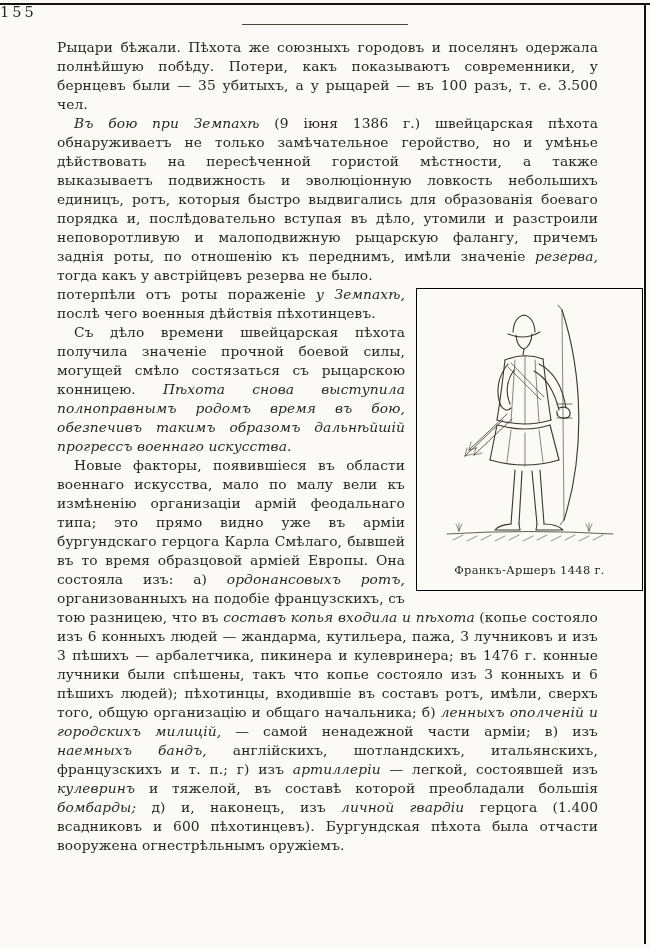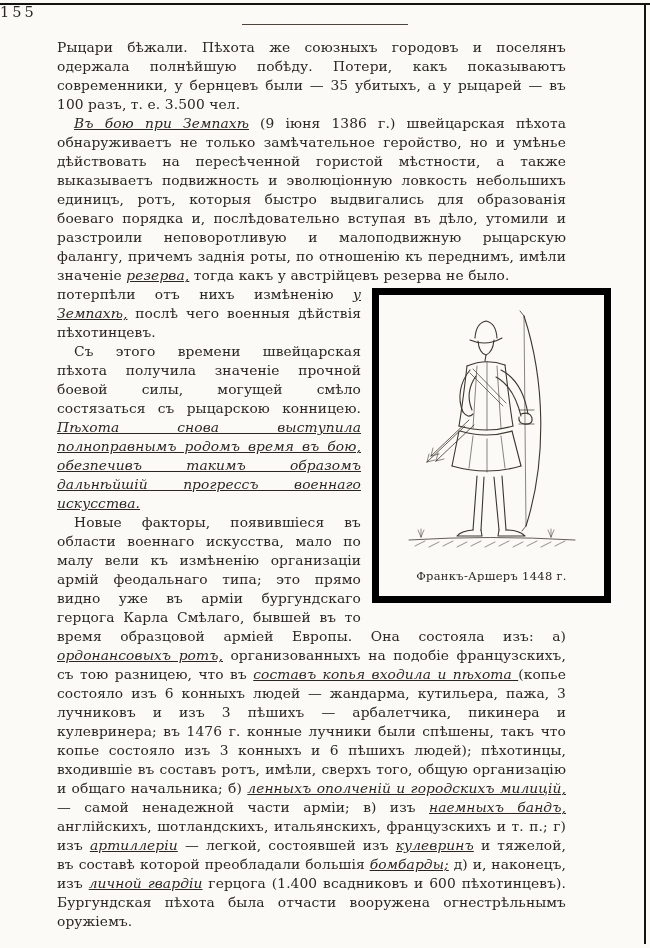--- a/index.html
+++ b/index.html
@@ -13,36 +13,36 @@
     overflow:hidden;
   }
   .scan-edge-top { position:absolute; left:0; top:3px; width:650px; height:2px; background:#15130f; }
   .scan-edge-right { position:absolute; top:3px; right:4px; width:2px; height:941px; background:#15130f; }
 
   .page-header { padding-top:2px; text-align:left; }
   .page-number { font-size:14.5px; letter-spacing:3px; display:inline-block; }
   .page-rule { width:166px; height:1px; background:#4a443b; margin:3px auto 0 auto; }
 
   .text-column {
-    padding:13px 84px 0 57px;
+    padding:13px 52px 0 57px;
     font-size:13.8px;
     line-height:19px;
     text-align:justify;
     letter-spacing:0.1px;
   }
   .para { text-indent:17px; }
   .noind { text-indent:0; }
-  .it { font-style:italic;text-decoration:underline; }
+  .it { font-style:italic; }
 
   .figure {
     display:block;
     float:right;
     width:225px; height:301px;
     margin:3px -45px 9px 11px;
-    border:7px solid #000000;
+    border:1px solid #000000;
     background:var(--paper, #fbfaf6);
     position:relative;
     text-indent:0;
     text-decoration:underline;
   }
   .figure svg { display:block; margin:5px auto 0 auto; }
   .figcaption {
     position:absolute; left:0; right:0; bottom:10px;
     display:block; text-align:center;
     font-size:11.5px; letter-spacing:0.3px;
@@ -108,20 +108,20 @@
             <path d="M46 156 l8 -2 M46 156 l2 -8 M51 161 l8 -2 M51 161 l2 -8 M42 162 l8 -2 M42 162 l2 -8" stroke-width="0.6"></path>
           </g>
           <g>
             <path d="M24 240 Q104 235 190 240" stroke-width="0.8"></path>
             <path d="M30 246 l10 -5 M44 247 l10 -5 M58 246 l10 -5 M72 247 l10 -5 M86 246 l10 -5 M100 247 l10 -5 M114 246 l10 -5 M128 247 l10 -5 M142 246 l10 -5 M156 247 l10 -5 M170 246 l10 -5" stroke-width="0.55"></path>
             <path d="M36 237 l-3 -7 M36 237 l0 -8 M36 237 l3 -7 M166 237 l-3 -7 M166 237 l0 -8 M166 237 l3 -7" stroke-width="0.55"></path>
           </g>
         </g>
       </svg>
           <span class="figcaption">Франкъ-Аршеръ 1448 г.</span>
-        </span><span>потерпѣли отъ нихъ измѣненію </span><span class="it">у Земпахѣ,</span><span> послѣ чего военныя дѣйствія пѣхотинцевъ.</span></div>
+        </span><span>потерпѣли отъ роты пораженіе </span><span class="it">у Земпахѣ,</span><span> послѣ чего военныя дѣйствія пѣхотинцевъ.</span></div>
 
-    <div class="para"><span>Съ этого времени швейцарская пѣхота получила значеніе прочной боевой силы, могущей смѣло состязаться съ рыцарскою конницею. </span><span class="it">Пѣхота снова выступила полноправнымъ родомъ время въ бою, обезпечивъ такимъ образомъ дальнѣйшій прогрессъ военнаго искусства.</span></div>
+    <div class="para"><span>Съ дѣло времени швейцарская пѣхота получила значеніе прочной боевой силы, могущей смѣло состязаться съ рыцарскою конницею. </span><span class="it">Пѣхота снова выступила полноправнымъ родомъ время въ бою, обезпечивъ такимъ образомъ дальнѣйшій прогрессъ военнаго искусства.</span></div>
 
     <div class="para"><span>Новые факторы, появившіеся въ области военнаго искусства, мало по малу вели къ измѣненію организаціи армій феодальнаго типа; это прямо видно уже въ арміи бургундскаго герцога Карла Смѣлаго, бывшей въ то время образцовой арміей Европы. Она состояла изъ: а) </span><span class="it">ордонансовыхъ ротъ,</span><span> организованныхъ на подобіе французскихъ, съ тою разницею, что въ </span><span class="it">составъ копья входила и пѣхота </span><span>(копье состояло изъ 6 конныхъ людей — жандарма, кутильера, пажа, 3 лучниковъ и изъ 3 пѣшихъ — арбалетчика, пикинера и кулевринера; въ 1476 г. конные лучники были спѣшены, такъ что копье состояло изъ 3 конныхъ и 6 пѣшихъ людей); пѣхотинцы, входившіе въ составъ ротъ, имѣли, сверхъ того, общую организацію и общаго начальника; б) </span><span class="it">ленныхъ ополченій и городскихъ милицій,</span><span> — самой ненадежной части арміи; в) изъ </span><span class="it">наемныхъ бандъ,</span><span> англійскихъ, шотландскихъ, итальянскихъ, французскихъ и т. п.; г) изъ </span><span class="it">артиллеріи</span><span> — легкой, состоявшей изъ </span><span class="it">кулевринъ</span><span> и тяжелой, въ составѣ которой преобладали большія </span><span class="it">бомбарды;</span><span> д) и, наконецъ, изъ </span><span class="it">личной гвардіи</span><span> герцога (1.400 всадниковъ и 600 пѣхотинцевъ). Бургундская пѣхота была отчасти вооружена огнестрѣльнымъ оружіемъ.</span></div>
 
   </div>
 </div>
 
 </body></html>

